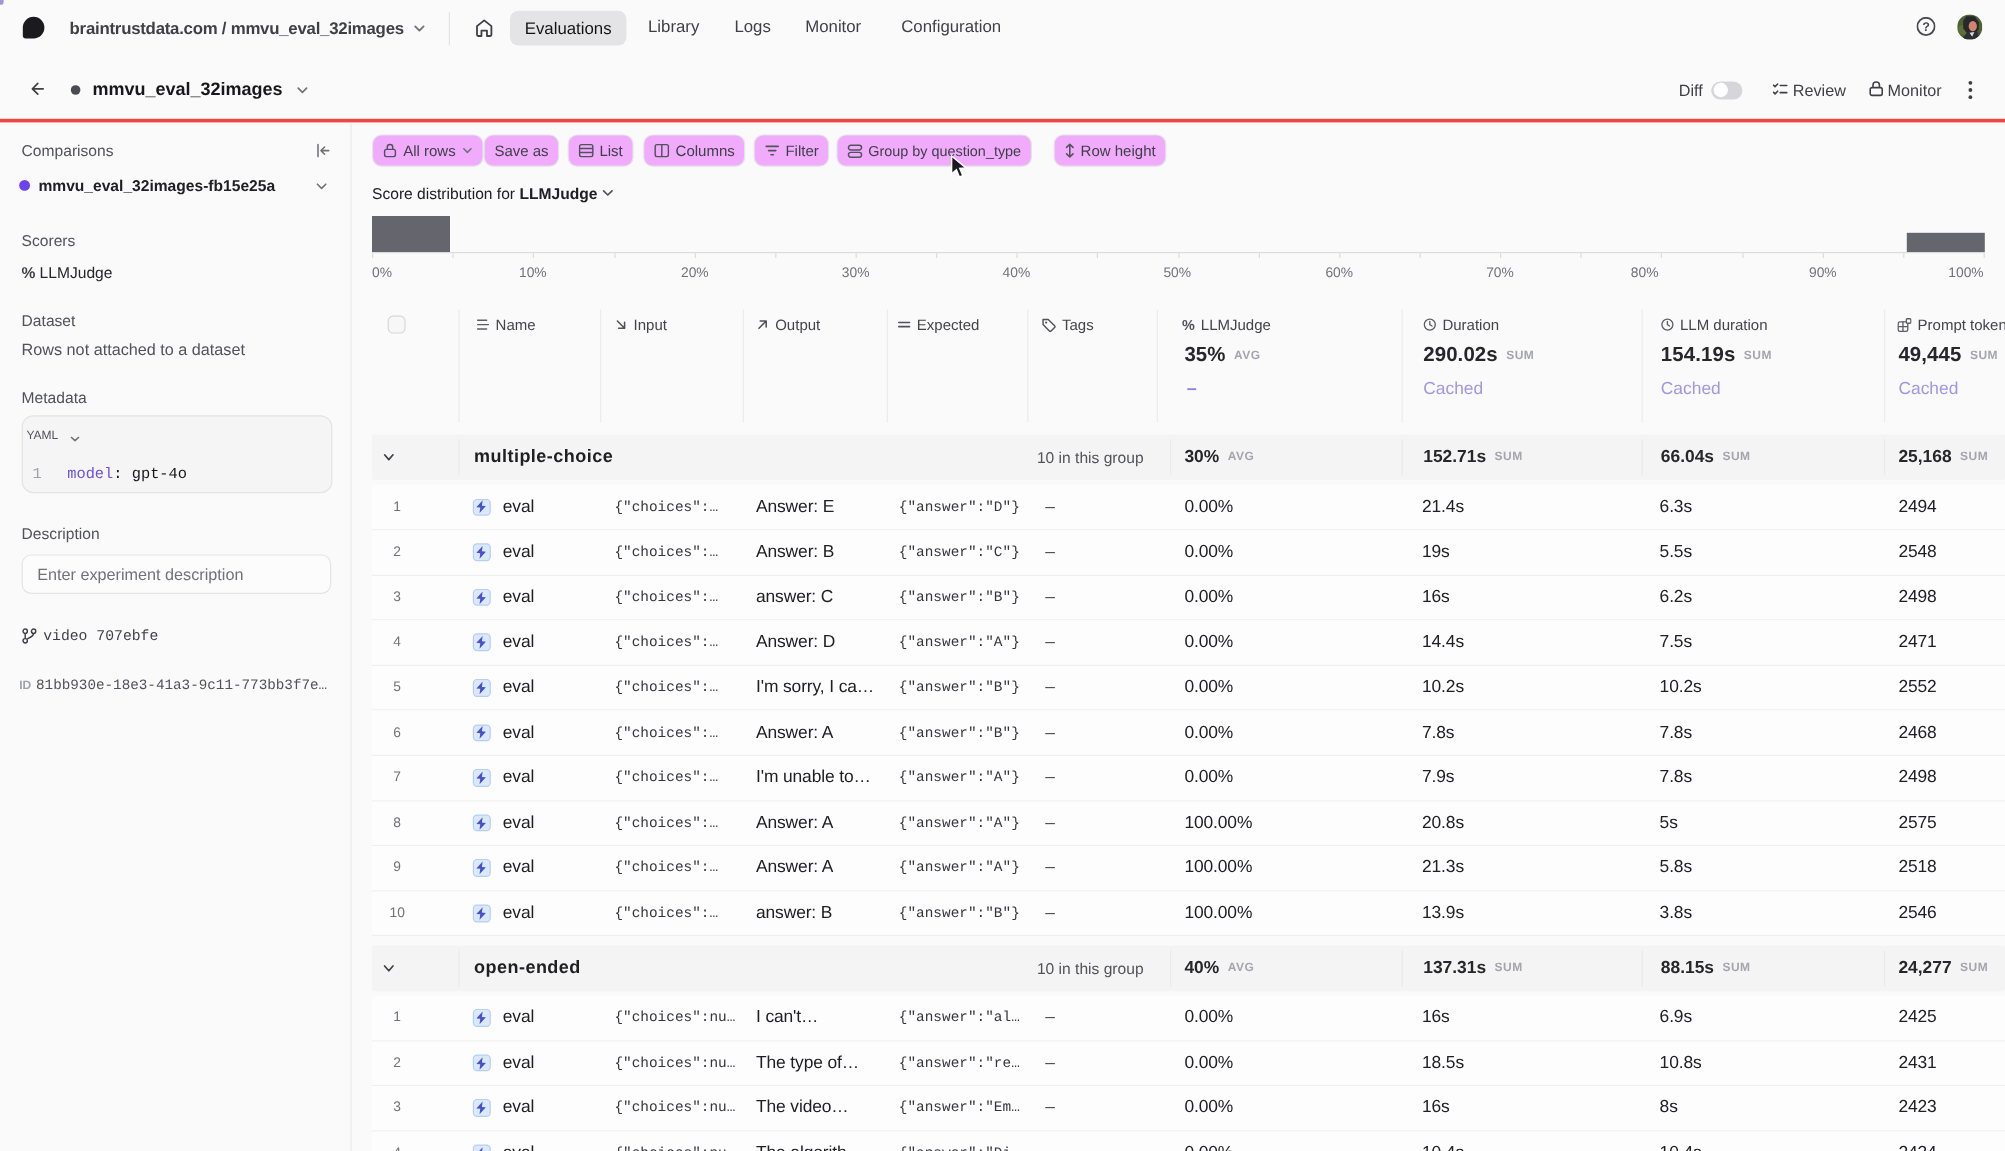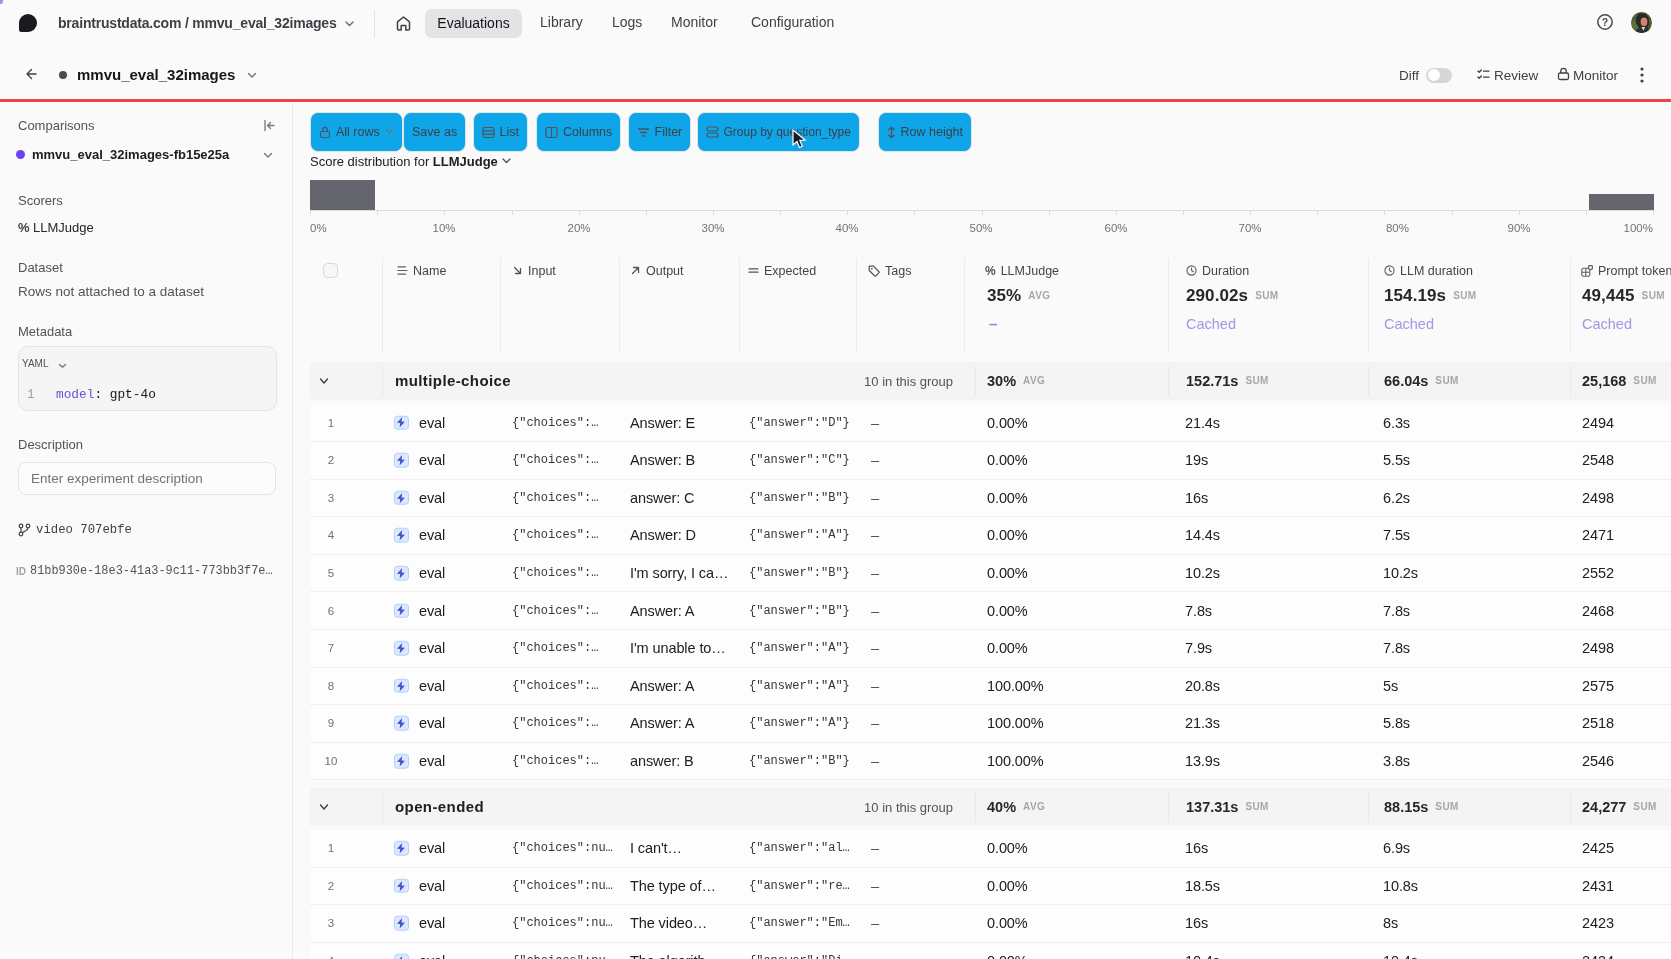--- a/index.html
+++ b/index.html
@@ -14,23 +14,23 @@
 #navdiv { position:absolute; left:374px; top:10px; width:1px; height:28px; background:#e4e4e7; }
 .navtab { position:absolute; top:14px; font-size:14px; font-weight:500; color:#3f3f46; }
 #tab-eval { position:absolute; left:425px; top:9px; width:97px; height:29px; background:#e4e4e6;
   border-radius:7px; text-align:center; line-height:29px; font-size:14px; font-weight:500; color:#141417; }
 
 #titlebar { position:absolute; left:0; top:48px; width:1671px; height:54px; border-bottom:3px solid #ef4444; }
 
 #sidebar { position:absolute; left:0; top:103px; width:293px; height:856px; border-right:1px solid #e9e9ea; }
 .shead { position:absolute; left:18px; font-size:13px; font-weight:500; color:#52525b; }
 .smono { font-family:"Liberation Mono",monospace; }
-.btn { position:absolute; top:112px; height:40px; border:1px solid #e4e4e7; border-radius:8px;
+.btn { position:absolute; top:112px; height:27px; border:1px solid #e4e4e7; border-radius:8px;
   display:flex; align-items:center; gap:5px; padding:0 8px; font-size:12.5px; font-weight:500; color:#3f3f46;
-  background:#0ea5e9; white-space:nowrap; }
+  background:#f0abfc; white-space:nowrap; }
 
 #sdtitle { position:absolute; left:310px; top:154px; font-size:13px; font-weight:500; color:#202024; }
 .bar { position:absolute; background:#65656d; }
 #axis { position:absolute; left:310px; top:210px; width:1344px; height:1px; background:#dcdcdf; }
 .tick { position:absolute; top:211px; width:1px; height:4px; background:#dcdcdf; }
 .alab { position:absolute; top:221.5px; font-size:11.5px; color:#71717a; }
 
 .hsep { position:absolute; top:258px; width:1px; height:94px; background:#ececee; }
 .hlab { position:absolute; top:263px; height:15px; display:flex; align-items:center; gap:5px;
   font-size:12.5px; font-weight:500; color:#44444b; white-space:nowrap; }
@@ -230,21 +230,21 @@
 <span class="tick" style="left:1585.9px"></span>
 <span class="tick" style="left:1653.0px"></span>
 <span class="alab" style="left:310px">0%</span>
 <span class="alab" style="left:419px;width:50px;text-align:center">10%</span>
 <span class="alab" style="left:554px;width:50px;text-align:center">20%</span>
 <span class="alab" style="left:688px;width:50px;text-align:center">30%</span>
 <span class="alab" style="left:822px;width:50px;text-align:center">40%</span>
 <span class="alab" style="left:956px;width:50px;text-align:center">50%</span>
 <span class="alab" style="left:1091px;width:50px;text-align:center">60%</span>
 <span class="alab" style="left:1225px;width:50px;text-align:center">70%</span>
-<span class="alab" style="left:1359px;width:50px;text-align:right">80%</span>
+<span class="alab" style="left:1359px;width:50px;text-align:left">80%</span>
 <span class="alab" style="left:1494px;width:50px;text-align:center">90%</span>
 <span class="alab" style="left:1607px;width:46px;text-align:right">100%</span>
 
 <div class="abs" style="left:322.5px;top:263px;width:15px;height:15px;border-radius:4.5px;background:#f7f7f8;border:1.2px solid #d7d7da"></div>
 <span class="hsep" style="left:382px"></span>
 <span class="hsep" style="left:500px"></span>
 <span class="hsep" style="left:619px"></span>
 <span class="hsep" style="left:739px"></span>
 <span class="hsep" style="left:856px"></span>
 <span class="hsep" style="left:964px"></span>

